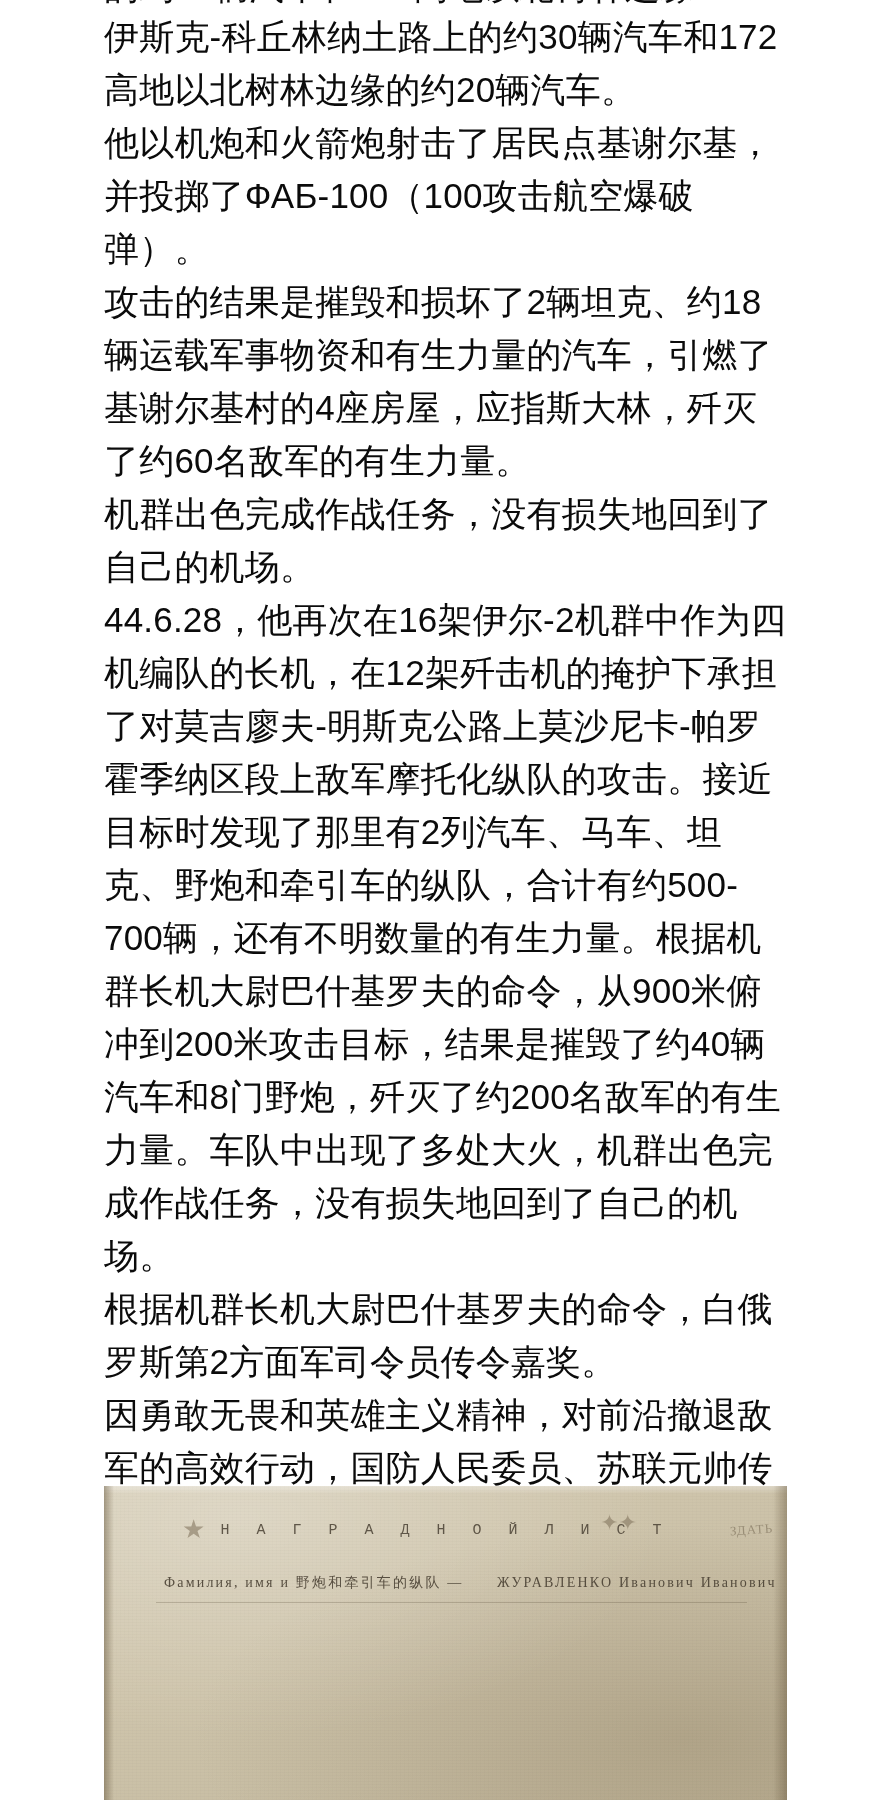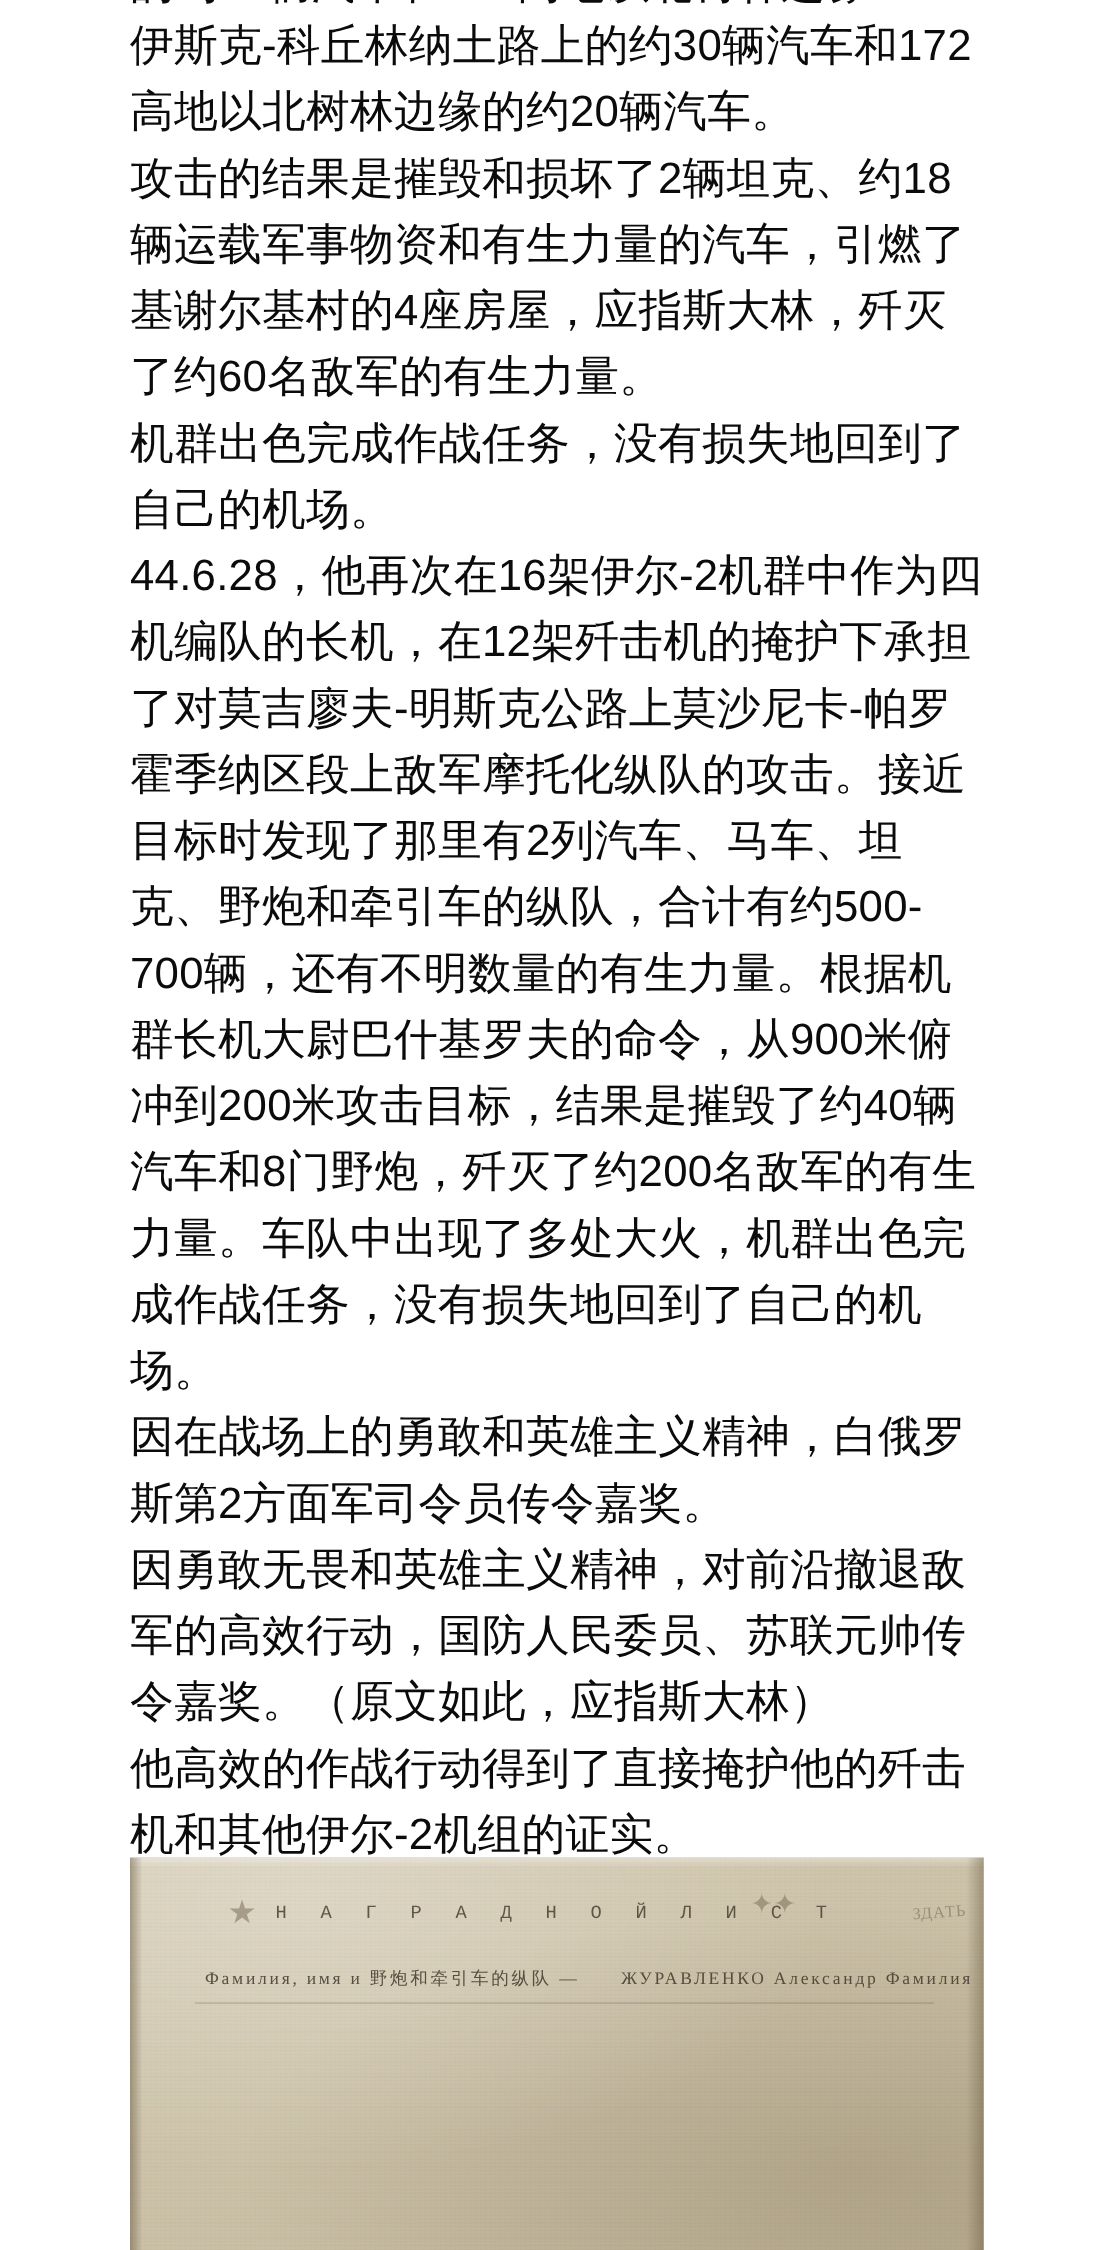--- a/index.html
+++ b/index.html
@@ -150,24 +150,25 @@
 
 <div class="page">
 
   <div class="text-body">
 
     <div class="clip-top">
       <p class="para">的约30辆汽车和172高地以北树林边缘</p>
     </div>
 
     <p class="para">伊斯克-科丘林纳土路上的约30辆汽车和172高地以北树林边缘的约20辆汽车。</p>
+    <p class="para">他以机炮和火箭炮射击了居民点基谢尔基，并投掷了ФАБ-100（100攻击航空爆破弹）。</p>
     <p class="para">攻击的结果是摧毁和损坏了2辆坦克、约18辆运载军事物资和有生力量的汽车，引燃了基谢尔基村的4座房屋，应指斯大林，歼灭了约60名敌军的有生力量。</p>
     <p class="para">机群出色完成作战任务，没有损失地回到了自己的机场。</p>
     <p class="para">44.6.28，他再次在16架伊尔-2机群中作为四机编队的长机，在12架歼击机的掩护下承担了对莫吉廖夫-明斯克公路上莫沙尼卡-帕罗霍季纳区段上敌军摩托化纵队的攻击。接近目标时发现了那里有2列汽车、马车、坦克、野炮和牵引车的纵队，合计有约500-700辆，还有不明数量的有生力量。根据机群长机大尉巴什基罗夫的命令，从900米俯冲到200米攻击目标，结果是摧毁了约40辆汽车和8门野炮，歼灭了约200名敌军的有生力量。车队中出现了多处大火，机群出色完成作战任务，没有损失地回到了自己的机场。</p>
-    <p class="para">因在战场上的勇敢和英雄主义精神，白俄罗斯第2方面军司令员传令嘉奖。</p>
+    <p class="para">根据机群长机大尉巴什基罗夫的命令，白俄罗斯第2方面军司令员传令嘉奖。</p>
     <p class="para">因勇敢无畏和英雄主义精神，对前沿撤退敌军的高效行动，国防人民委员、苏联元帅传令嘉奖。（原文如此，应指斯大林）</p>
     <p class="para">他高效的作战行动得到了直接掩护他的歼击机和其他伊尔-2机组的证实。</p>
     <p class="para">因在同德国侵略者作战的前线出色完成作战行动，在战斗中的勇敢和英雄主义精神，他值得被授予红旗勋章</p>
 
   </div>
 
   <div class="photo-wrap">
     <div class="photo">
       <div class="grain"></div>
       <div class="edge-top"></div>
@@ -175,21 +176,21 @@
       <div class="edge-right"></div>
 
       <div class="stamp left">★</div>
       <div class="stamp right">✦✦</div>
 
       <div class="doc-title">Н А Г Р А Д Н О Й    Л И С Т</div>
 
       <div class="doc-line">
         <span>Фамилия, имя и 野炮和牵引车的纵队  —</span>
         <span class="sep"></span>
-        <span>ЖУРАВЛЕНКО   Александр  Фамилия</span>
+        <span>ЖУРАВЛЕНКО   Иванович  Иванович</span>
       </div>
 
       <div class="faint-word">ЗДАТЬ</div>
       <div class="rule"></div>
     </div>
   </div>
 
 </div>
 
 </body></html>

